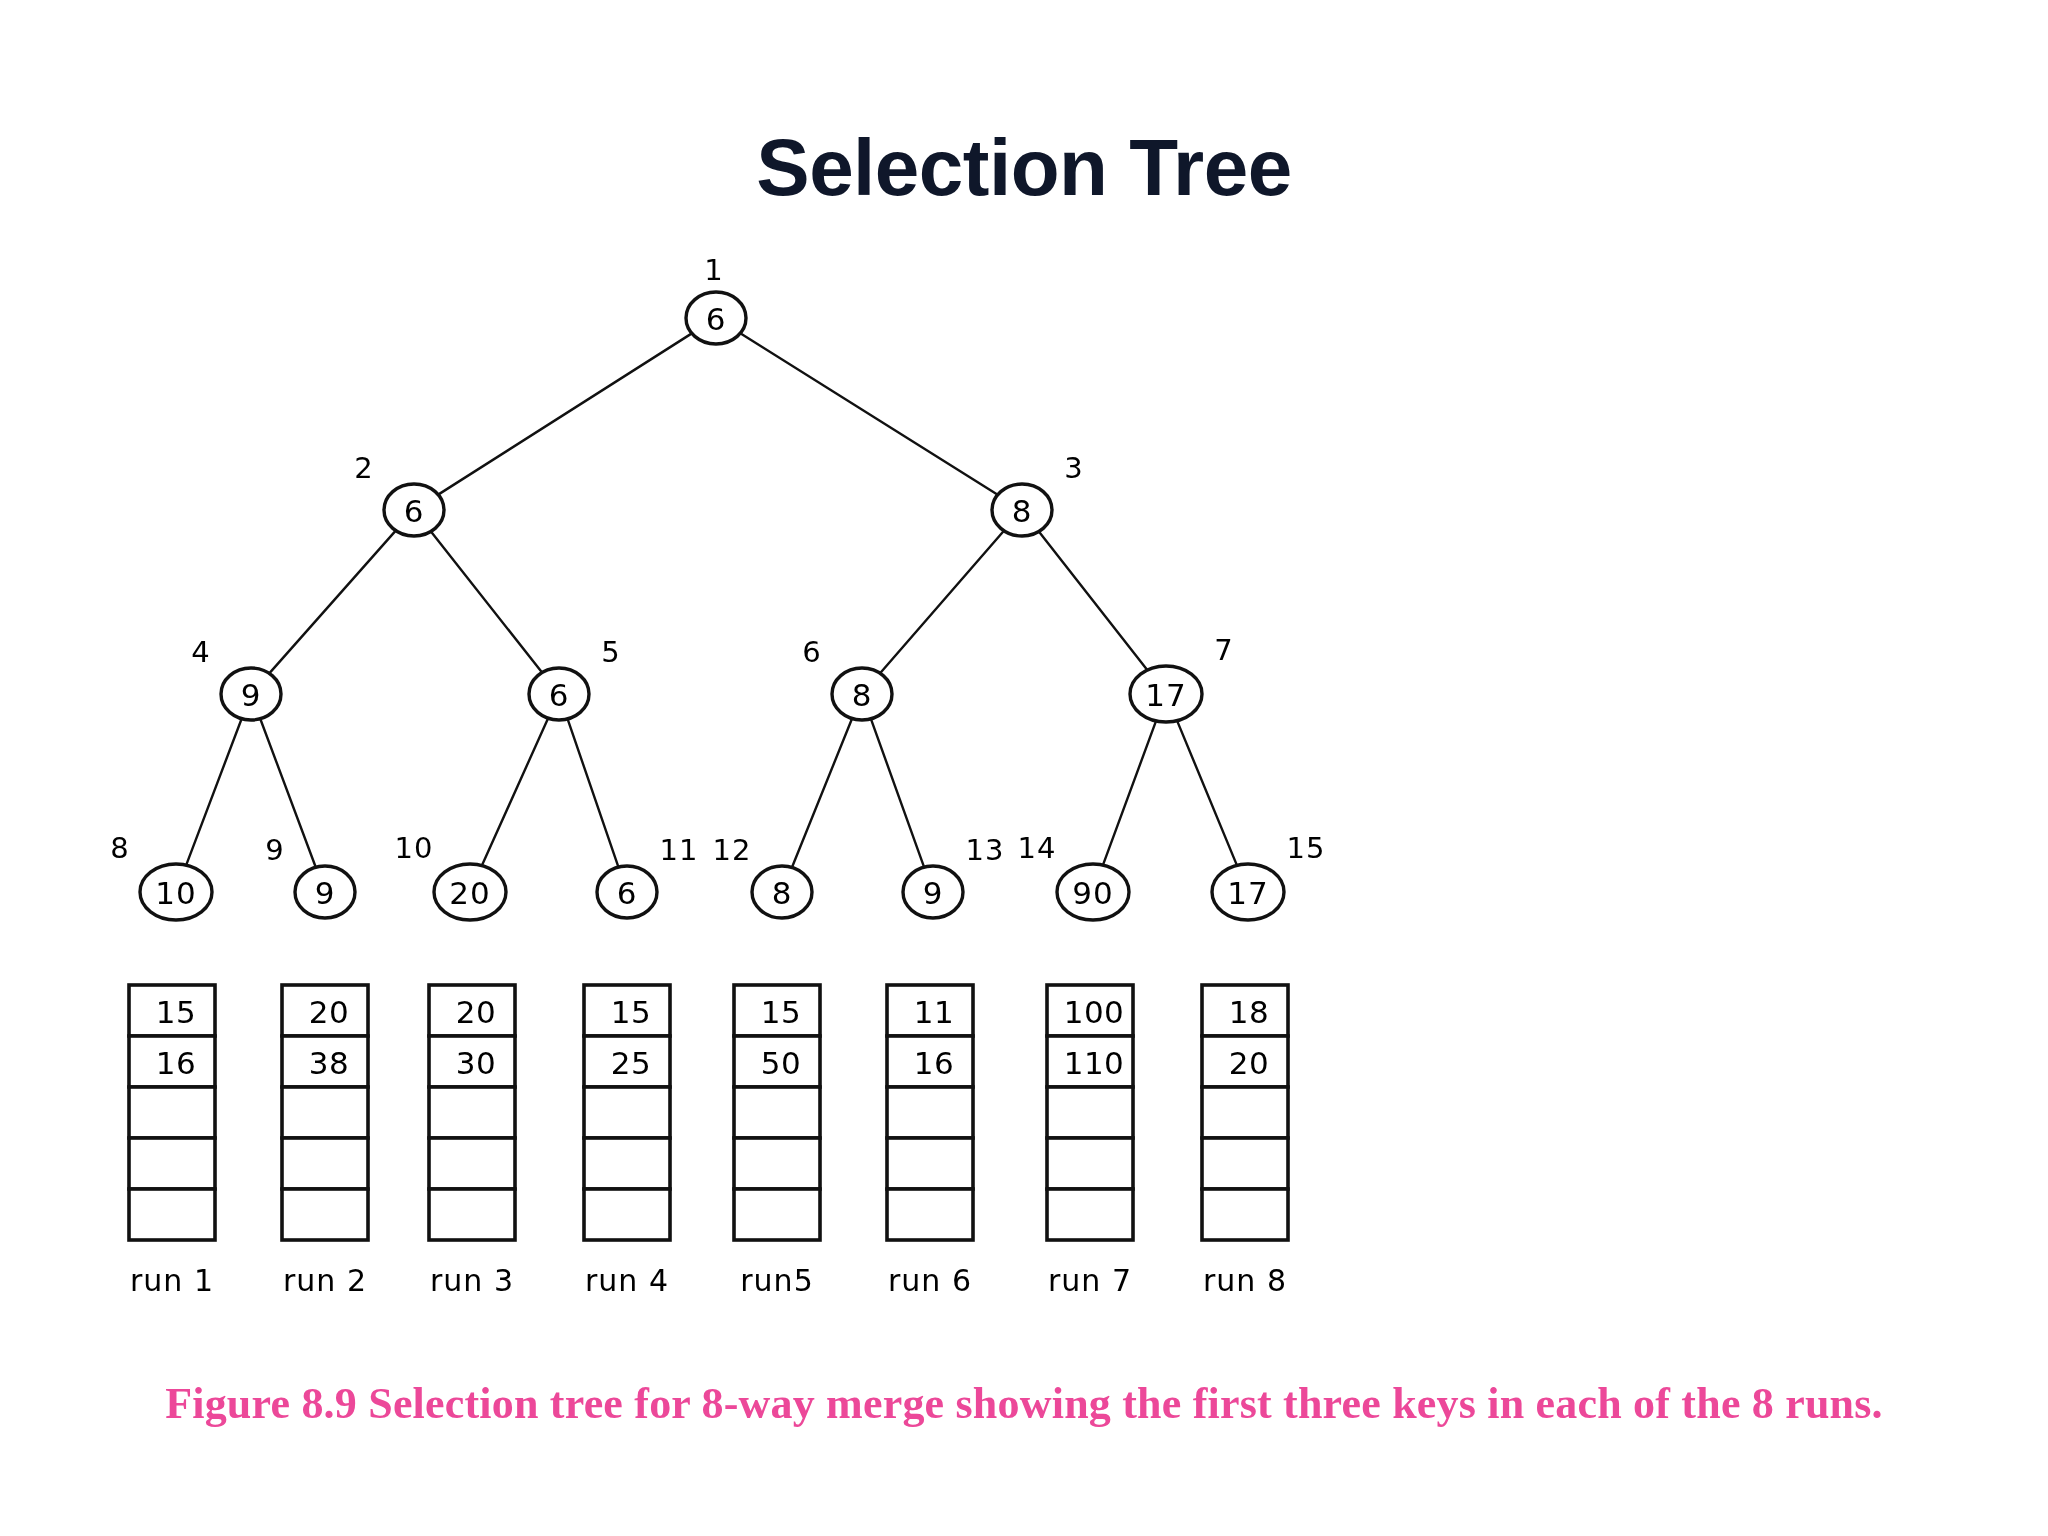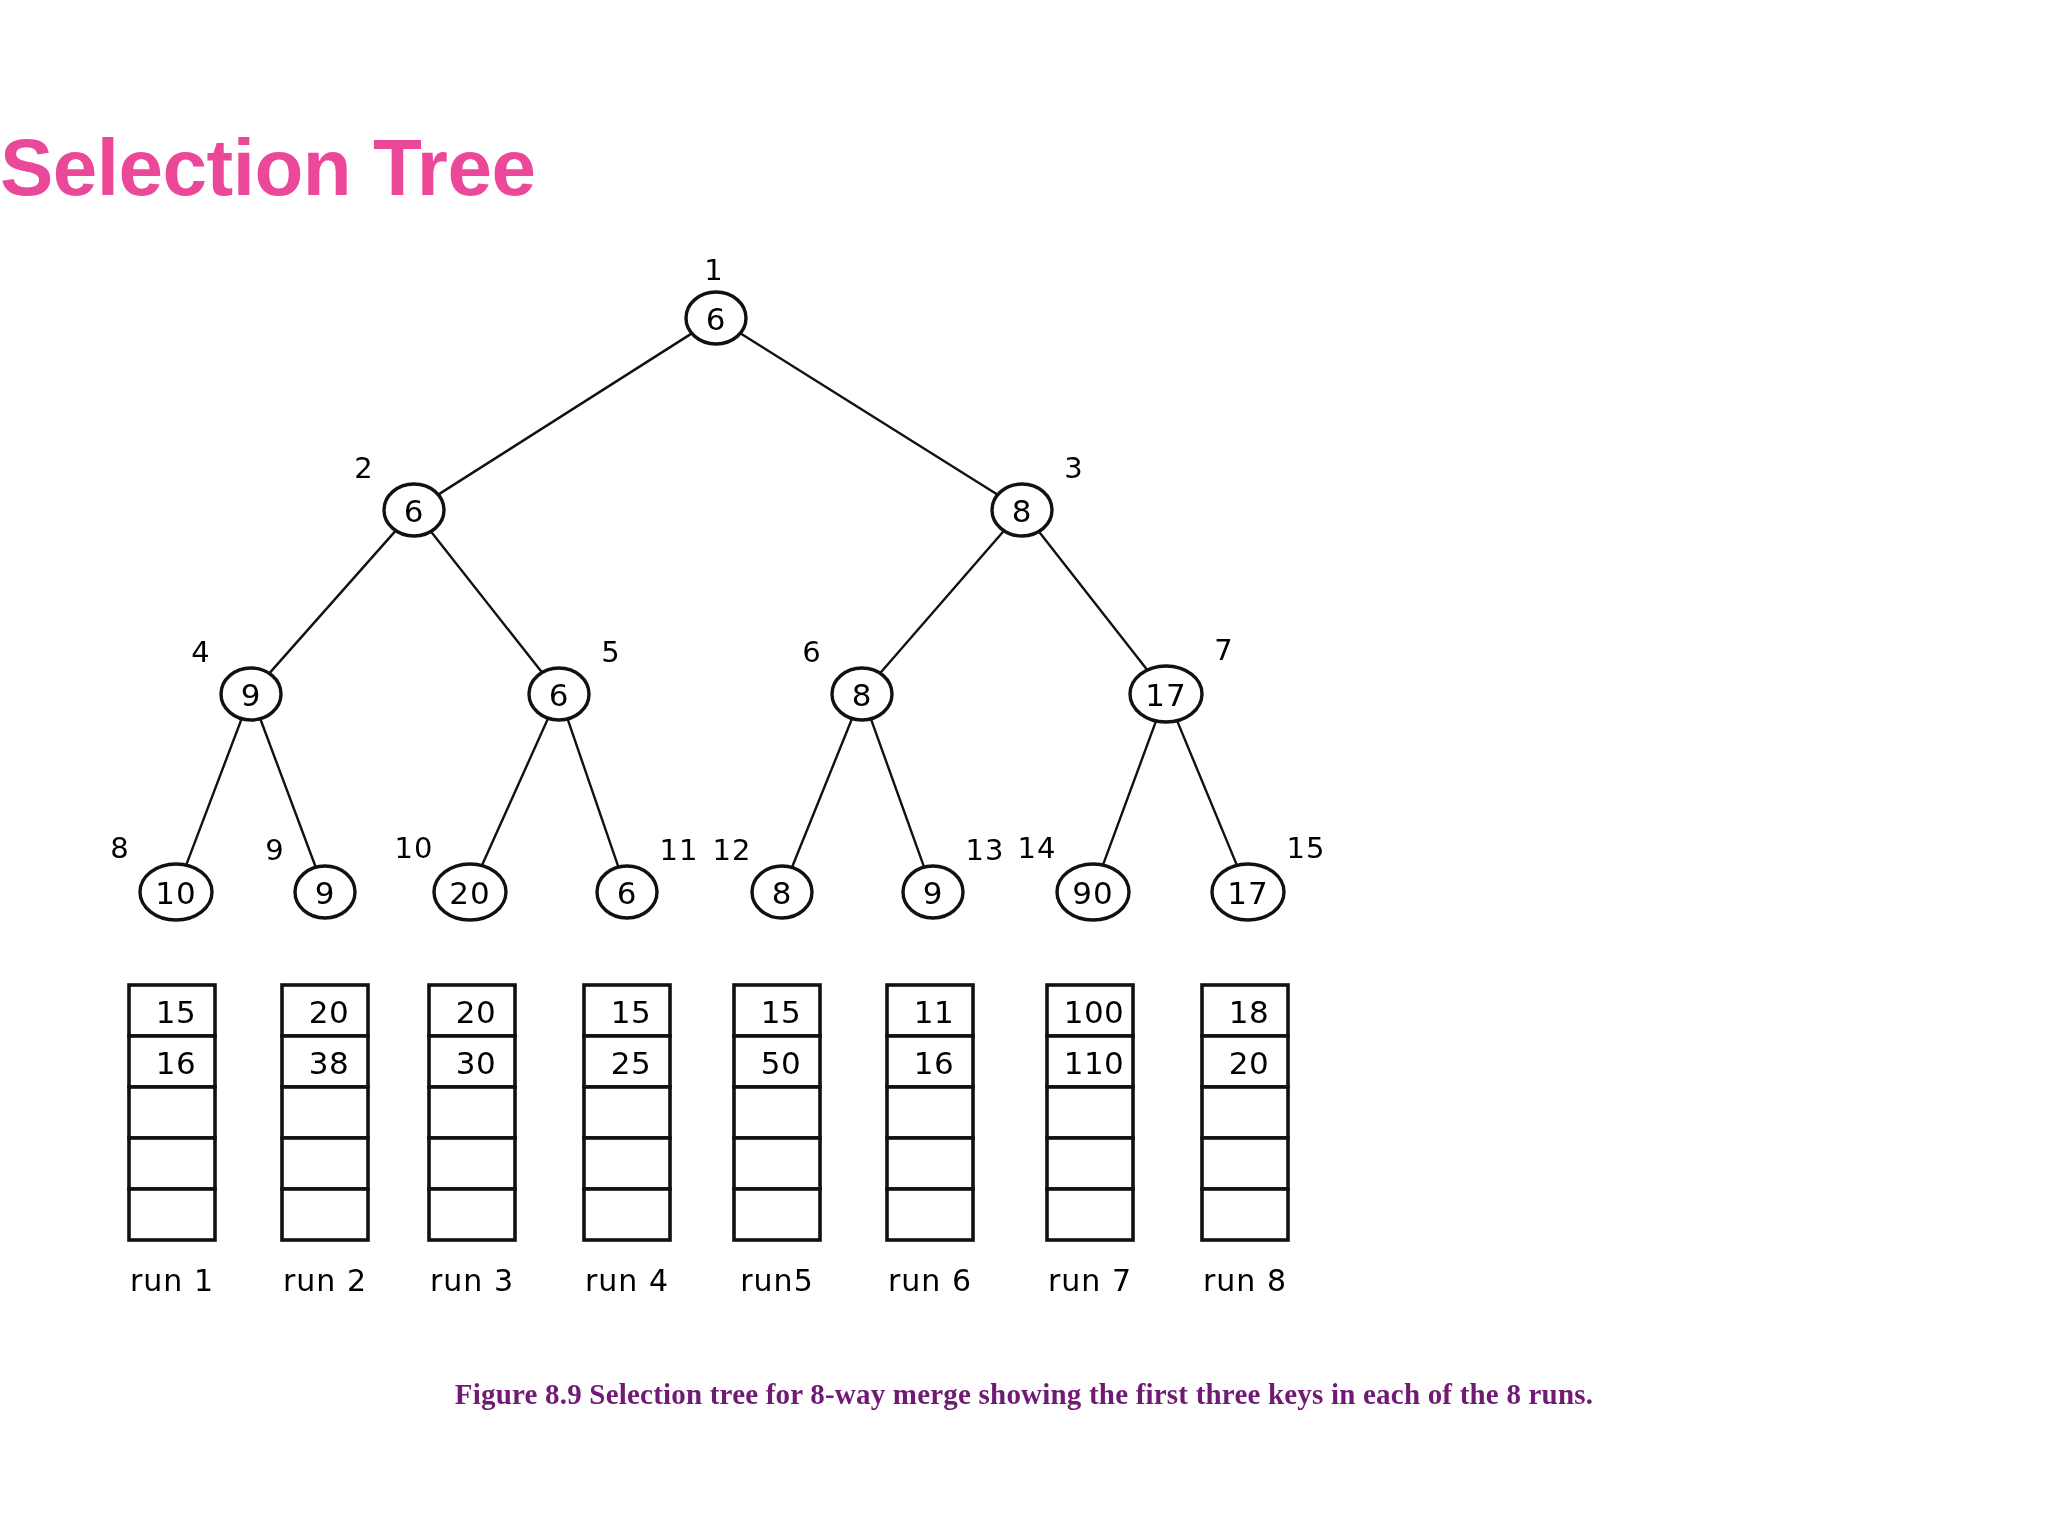--- a/index.html
+++ b/index.html
@@ -17,25 +17,26 @@
   #slide {
     position: absolute;
     inset: 0;
     background: #ffffff;
   }
   #slide-title {
     position: absolute;
     top: 128px;
     left: 0;
     width: 2048px;
+    text-align: center;
     font-family: "Liberation Sans", sans-serif;
     font-weight: bold;
     font-size: 80px;
     line-height: 1;
-    color: #ec4899;
+    color: #0f172a;
     letter-spacing: -0.5px;
   }
   #figure-area {
     position: absolute;
     left: 0;
     top: 240px;
     width: 2048px;
     height: 1230px;
   }
   svg#figure-svg {
@@ -92,22 +93,22 @@
     letter-spacing: 1px;
   }
   #figure-caption {
     position: absolute;
     left: 0;
     top: 1378px;
     width: 2048px;
     text-align: center;
     font-family: "Liberation Serif", "DejaVu Serif", serif;
     font-weight: bold;
-    font-size: 29px;
-    color: #701a75;
+    font-size: 44px;
+    color: #ec4899;
     letter-spacing: 0.2px;
   }
 </style>
 </head>
 <body>
 
 <div id="slide">
 
   <div id="slide-title">Selection Tree</div>
 

